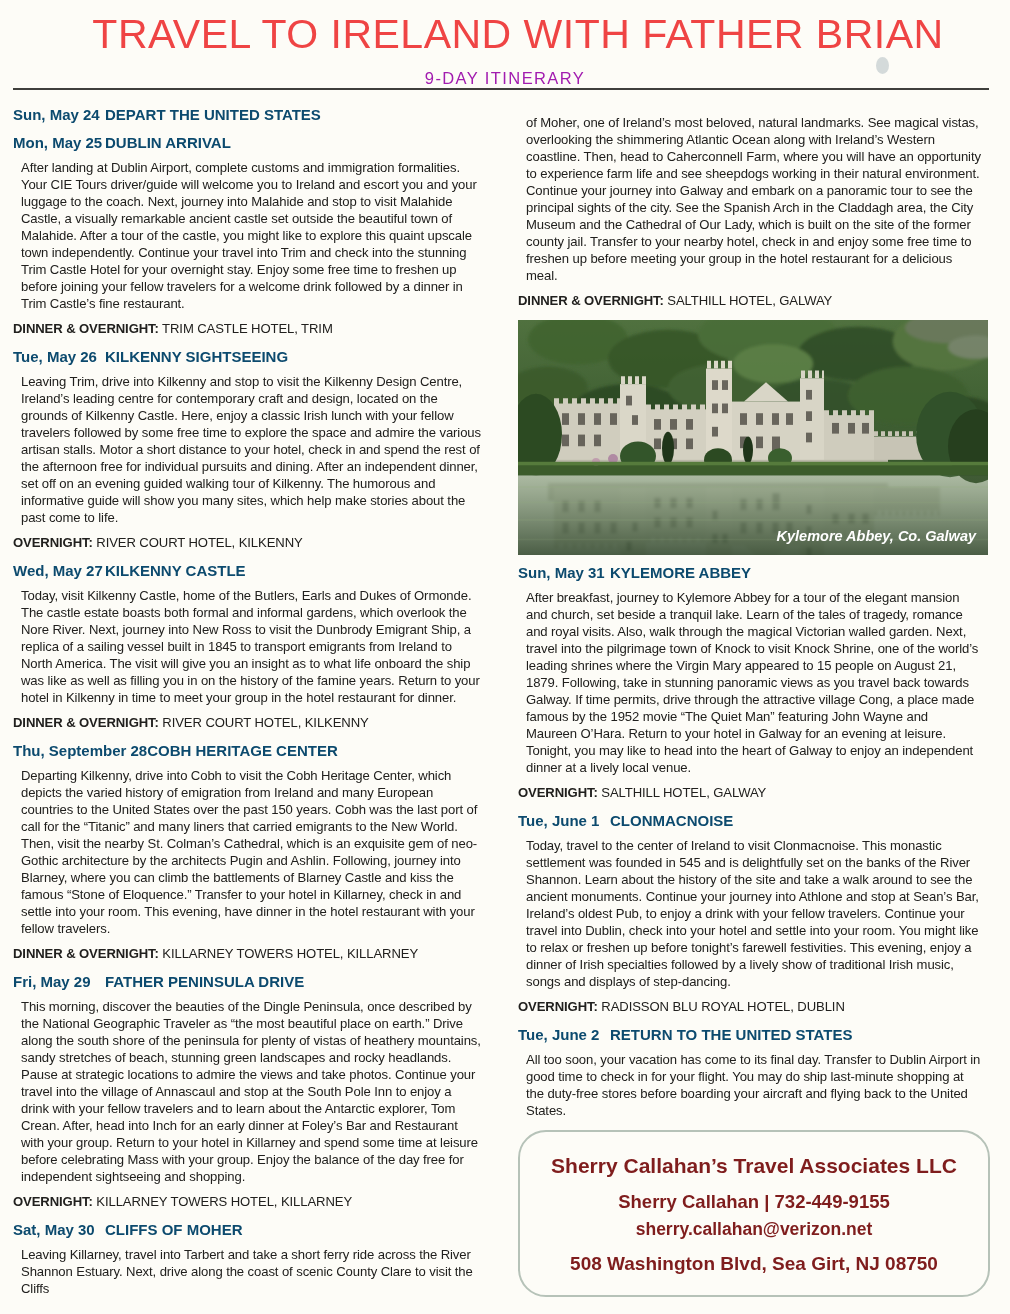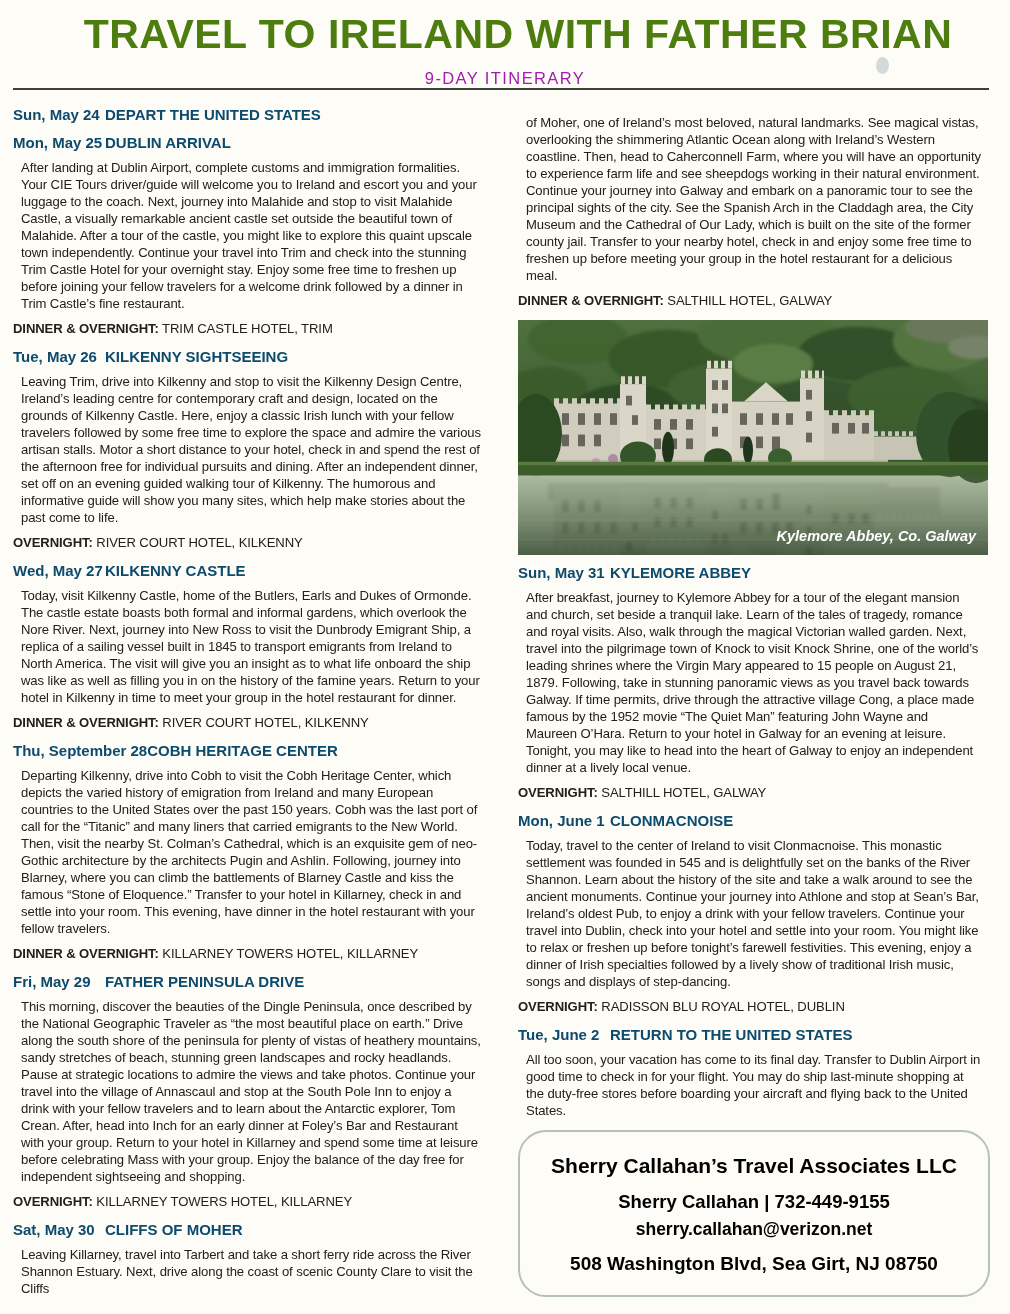--- a/index.html
+++ b/index.html
@@ -4,22 +4,22 @@
 <style>
   html,body{margin:0;padding:0;background:#e9e7e1;}
   .page{
     position:relative;width:1010px;height:1314px;margin:0 auto;
     background:#fdfcf7;overflow:hidden;
     font-family:"Liberation Sans",sans-serif;color:#21201e;
   }
   
   .hdr{position:absolute;top:0;left:0;width:1010px;text-align:center;}
   .hdr-title{
-    margin:0;padding-top:12px;font-size:41px;font-weight:bold;letter-spacing:.5px;
-    color:#4d7c0f;line-height:1.1;padding-left:26px;
+    margin:0;padding-top:12px;font-size:41px;font-weight:normal;letter-spacing:.5px;
+    color:#ef4444;line-height:1.1;padding-left:26px;
   }
   .hdr-sub{
     margin-top:12px;font-size:16.5px;font-weight:normal;letter-spacing:1.4px;color:#a21caf;
   }
   .hdr-rule{position:absolute;top:88px;left:13px;width:976px;height:2px;background:#3f3f3c;}
   .smudge{position:absolute;top:57px;left:876px;width:13px;height:17px;border-radius:50%;
     background:#cdd3d5;opacity:.85;}
   
   .col{position:absolute;top:106px;}
   .col-left{left:13px;width:476px;}
@@ -28,21 +28,21 @@
   .day-head{display:flex;color:#0c4a6e;font-weight:bold;font-size:15px;margin-bottom:2px;}
   .day-date{min-width:92px;flex:none;}
   .body{margin:8px;font-size:13.1px;line-height:17px;letter-spacing:-0.1px;}
   .hotel{margin:0;font-size:13.1px;line-height:17px;letter-spacing:-0.1px;}
   .hl{font-weight:bold;}
   
   .photo{display:block;width:470px;height:235px;margin:4px 0 9px 0;}
   
   .card{
     margin-top:6px;border:2px solid #b6c2b8;border-radius:28px;
-    padding:22px 14px 20px 14px;text-align:center;color:#000000;font-weight:bold;
+    padding:22px 14px 20px 14px;text-align:center;color:#7f1d1d;font-weight:bold;
   }
   .card-company{font-size:21px;margin-bottom:13px;}
   .card-agent{font-size:18.5px;margin-bottom:6px;}
   .card-email{font-size:17.5px;margin-bottom:13px;}
   .card-address{font-size:19px;}
 </style>
 </head>
 <body>
 
 <div class="page">
@@ -248,21 +248,21 @@
       <div class="day-head">
         <span class="day-date">Sun, May 31</span>
         <span class="day-title">KYLEMORE ABBEY</span>
       </div>
       <p class="body">After breakfast, journey to Kylemore Abbey for a tour of the elegant mansion and church, set beside a tranquil lake. Learn of the tales of tragedy, romance and royal visits. Also, walk through the magical Victorian walled garden. Next, travel into the pilgrimage town of Knock to visit Knock Shrine, one of the world’s leading shrines where the Virgin Mary appeared to 15 people on August 21, 1879. Following, take in stunning panoramic views as you travel back towards Galway. If time permits, drive through the attractive village Cong, a place made famous by the 1952 movie “The Quiet Man” featuring John Wayne and Maureen O’Hara. Return to your hotel in Galway for an evening at leisure. Tonight, you may like to head into the heart of Galway to enjoy an independent dinner at a lively local venue.</p>
       <p class="hotel"><span class="hl">OVERNIGHT:</span> <span>SALTHILL HOTEL, GALWAY</span></p>
     </div>
 
     <div class="section">
       <div class="day-head">
-        <span class="day-date">Mon, June 1</span>
+        <span class="day-date">Tue, June 1</span>
         <span class="day-title">CLONMACNOISE</span>
       </div>
       <p class="body">Today, travel to the center of Ireland to visit Clonmacnoise. This monastic settlement was founded in 545 and is delightfully set on the banks of the River Shannon. Learn about the history of the site and take a walk around to see the ancient monuments. Continue your journey into Athlone and stop at Sean’s Bar, Ireland’s oldest Pub, to enjoy a drink with your fellow travelers. Continue your travel into Dublin, check into your hotel and settle into your room. You might like to relax or freshen up before tonight’s farewell festivities. This evening, enjoy a dinner of Irish specialties followed by a lively show of traditional Irish music, songs and displays of step-dancing.</p>
       <p class="hotel"><span class="hl">OVERNIGHT:</span> <span>RADISSON BLU ROYAL HOTEL, DUBLIN</span></p>
     </div>
 
     <div class="section">
       <div class="day-head">
         <span class="day-date">Tue, June 2</span>
         <span class="day-title">RETURN TO THE UNITED STATES</span>

